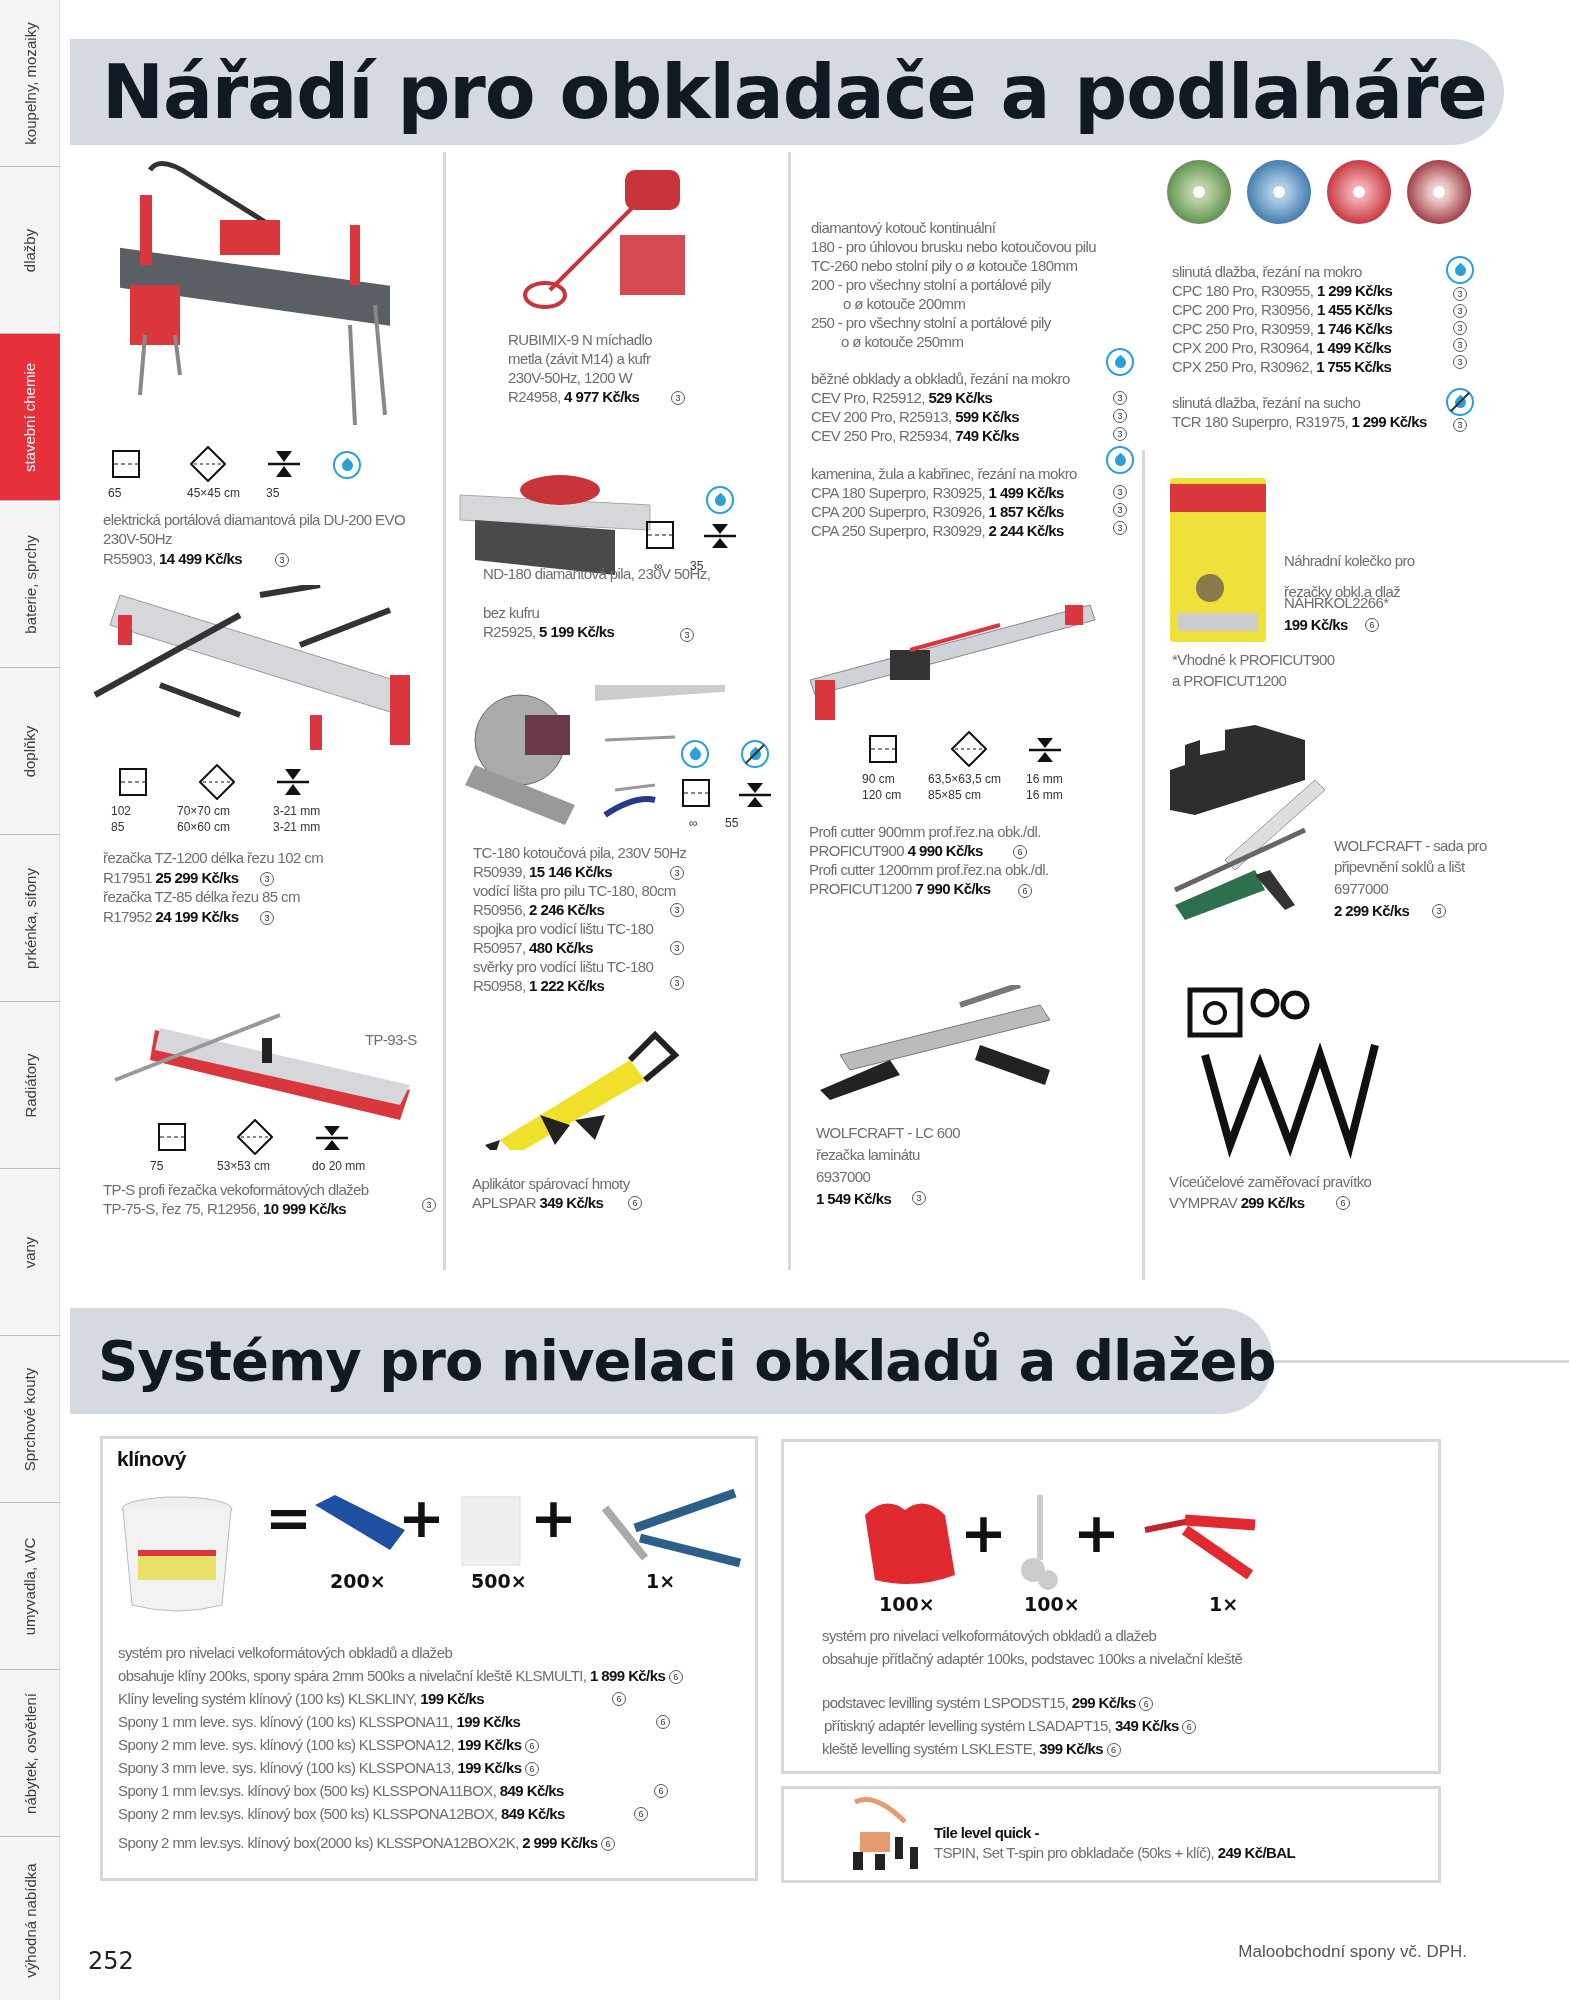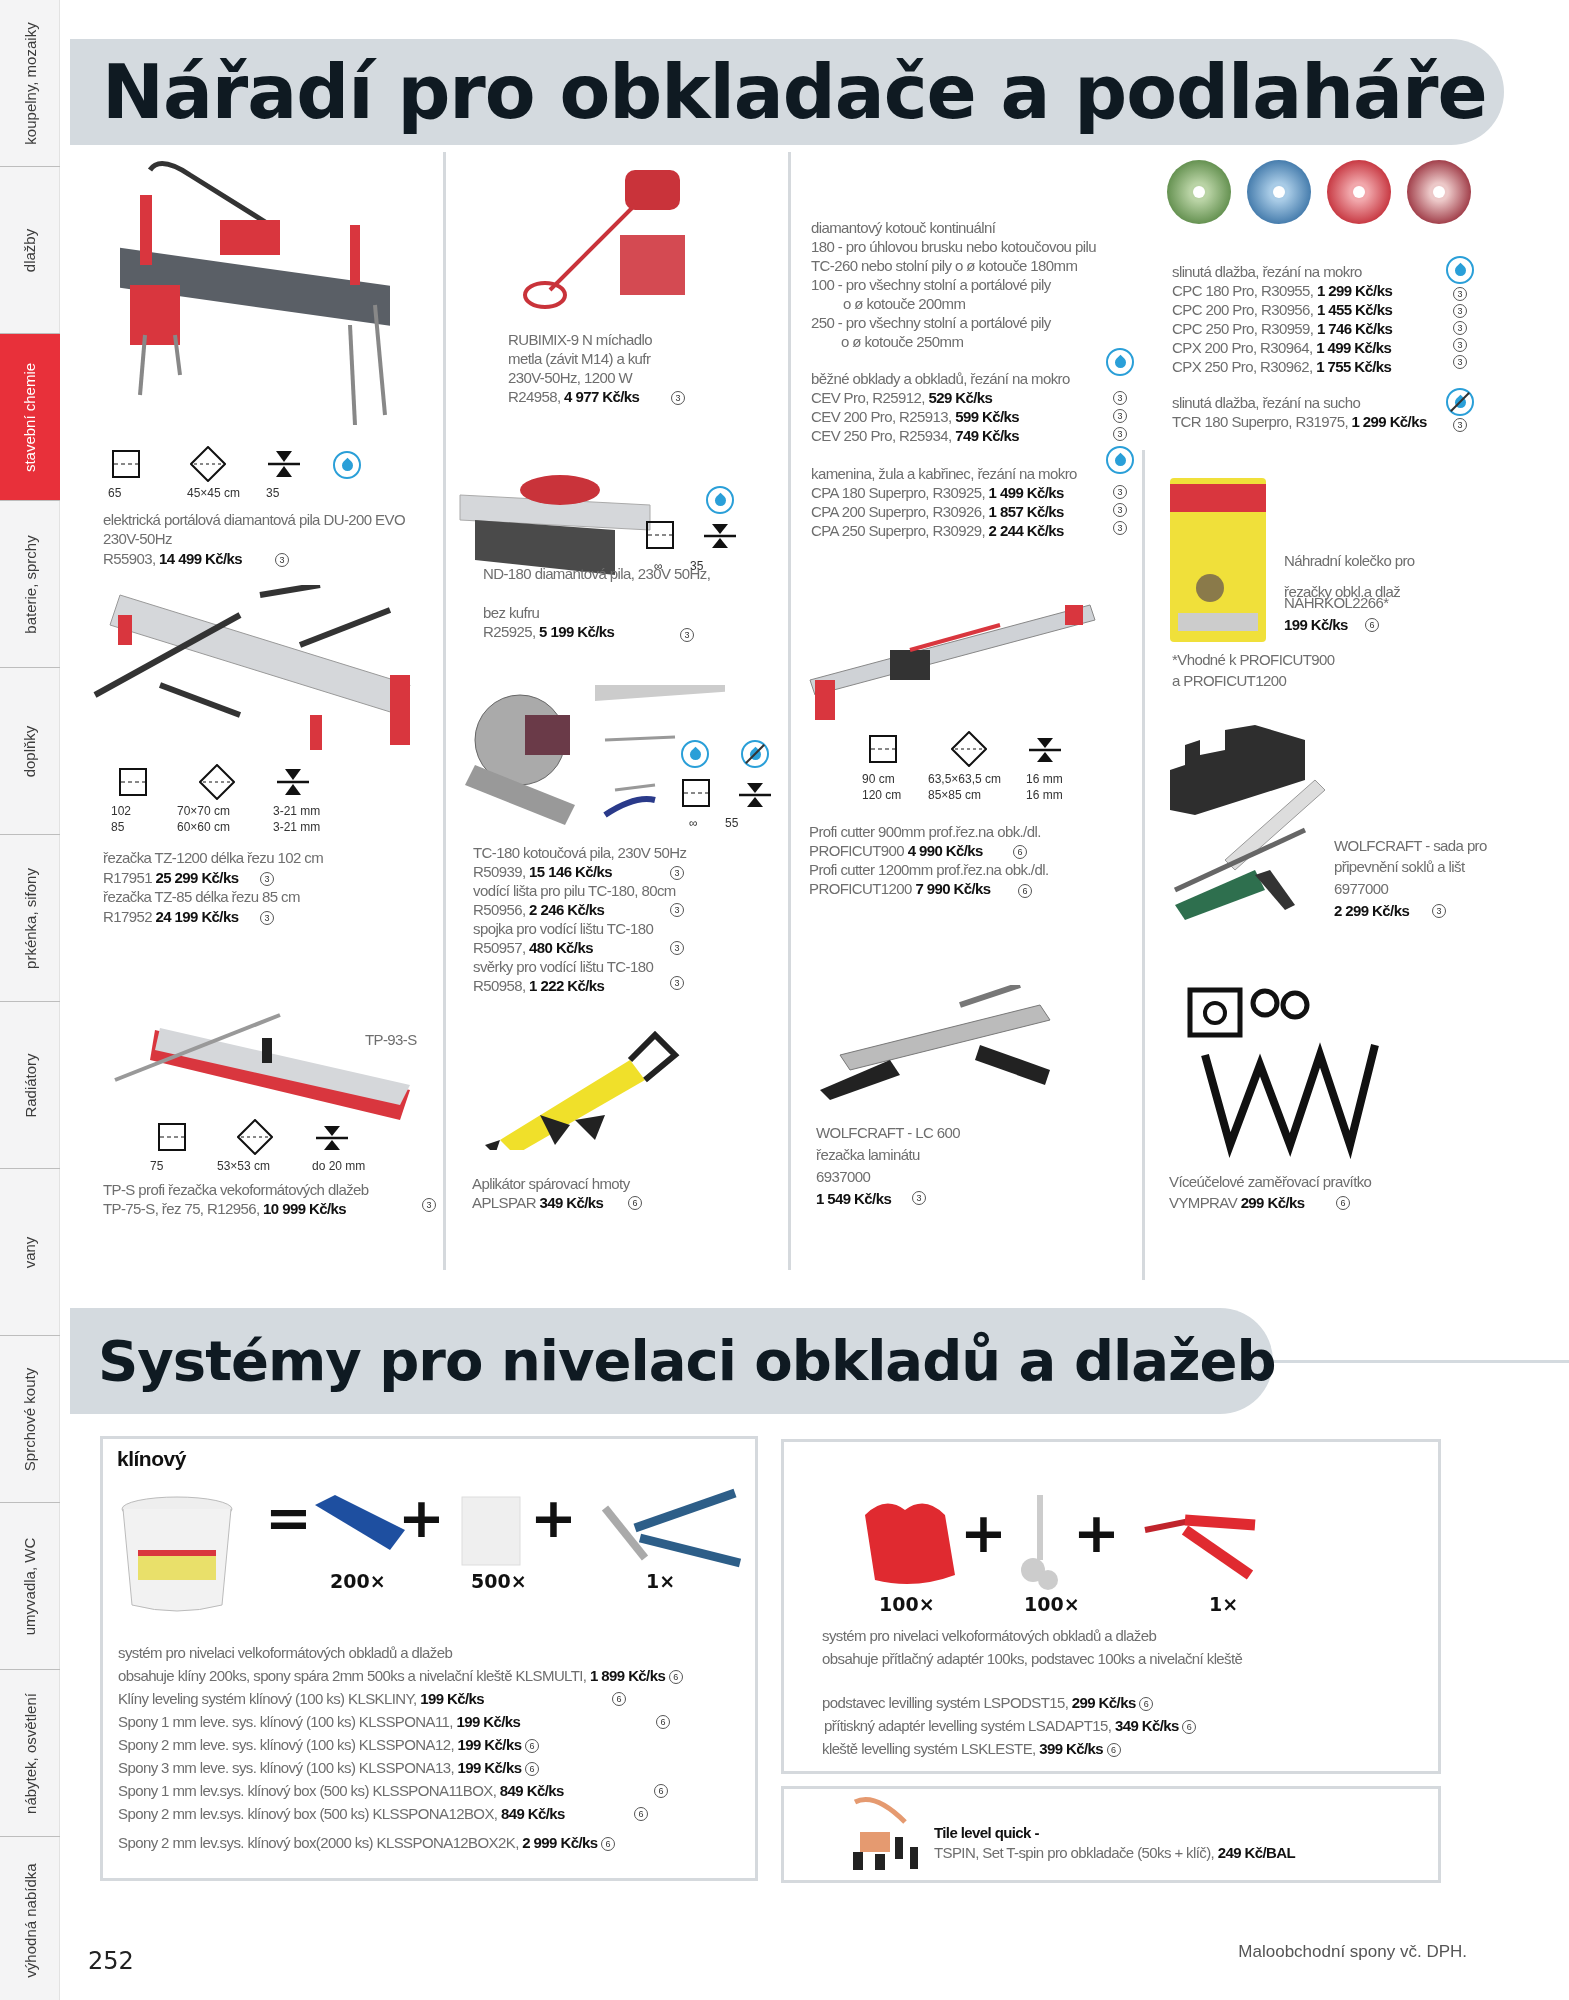--- a/index.html
+++ b/index.html
@@ -277,21 +277,21 @@
   <polygon points="95,90 125,85 115,110" fill="#222"></polygon>
   <polygon points="5,115 20,110 15,125" fill="#222"></polygon>
 </svg>
 <div class="t" style="left:472px;top:1174px">Aplikátor spárovací hmoty</div>
 <div class="t" style="left:472px;top:1193px"><span>APLSPAR</span> <b>349 Kč/ks</b></div>
 <span class="badge abs-badge" style="left:628px;top:1196px">6</span>
 
 <div class="t" style="left:811px;top:218px">diamantový kotouč kontinuální</div>
 <div class="t" style="left:811px;top:237px">180 - pro úhlovou brusku nebo kotoučovou pilu</div>
 <div class="t" style="left:811px;top:256px">TC-260 nebo stolní pily o ø kotouče 180mm</div>
-<div class="t" style="left:811px;top:275px">100 - pro všechny stolní a portálové pily</div>
+<div class="t" style="left:811px;top:275px">200 - pro všechny stolní a portálové pily</div>
 <div class="t" style="left:843px;top:294px">o ø kotouče 200mm</div>
 <div class="t" style="left:811px;top:313px">250 - pro všechny stolní a portálové pily</div>
 <div class="t" style="left:841px;top:332px">o ø kotouče 250mm</div>
 
 <div class="water" style="left:1106px;top:348px">
     <div class="drop"></div>
   </div>
 <div class="t" style="left:811px;top:369px">běžné obklady a obkladů, řezání na mokro</div>
 <div class="t" style="left:811px;top:388px"><span>CEV Pro, R25912,</span> <b>529 Kč/ks</b></div>
 <span class="badge abs-badge" style="left:1113px;top:391px">3</span>

